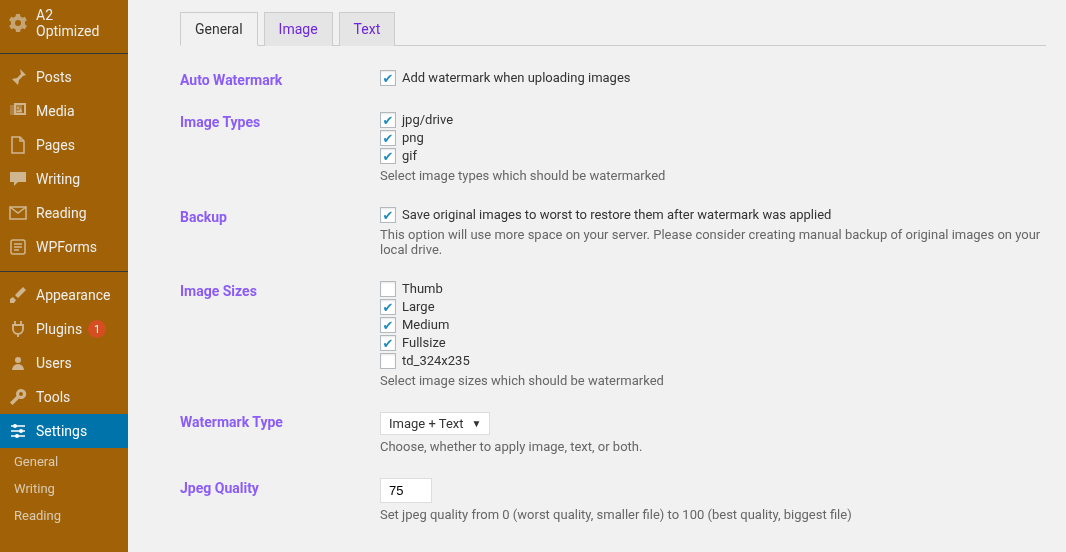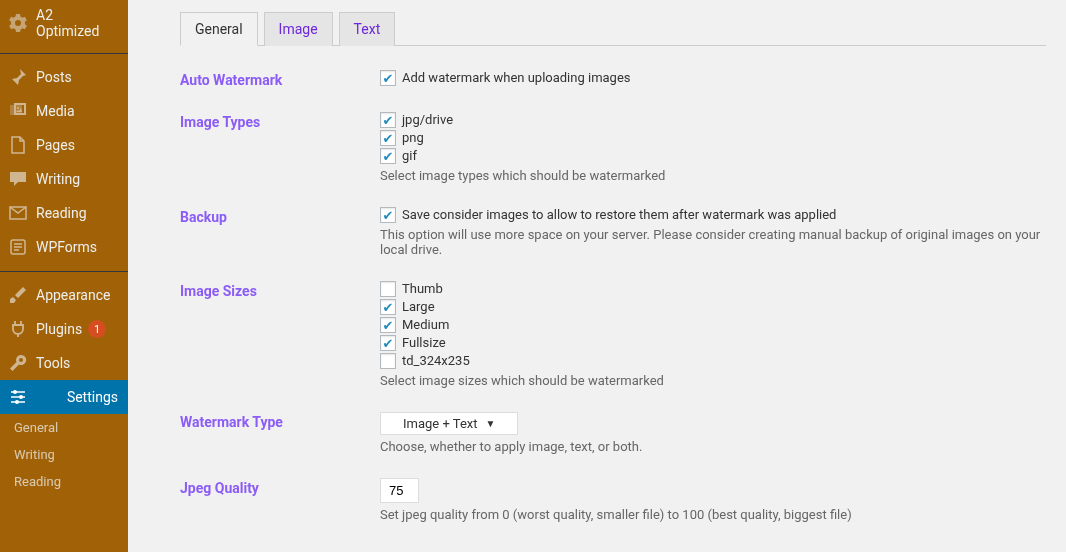--- a/index.html
+++ b/index.html
@@ -1,39 +1,39 @@
 <!DOCTYPE html>
 <html><head>
 <meta charset="utf-8">
 <style>
 * { box-sizing: border-box; margin: 0; padding: 0; }
 body { font-family: -apple-system, BlinkMacSystemFont, "Segoe UI", Roboto, sans-serif; font-size: 13px; color: #333; background: #f1f1f1; width: 1066px; height: 552px; overflow: hidden; position: relative; }
 .sidebar { width: 128px; background: #a16207; height: 552px; float: left; color: #eee; position: relative; }
 .sidebar-item { display: flex; align-items: center; padding: 7px 10px 7px 8px; color: #eee; font-size: 14px; cursor: pointer; position: relative; }
 .sidebar-item .icon { width: 20px; height: 20px; margin-right: 8px; display: inline-flex; align-items: center; justify-content: center; opacity: 0.6; }
-.sidebar-item.active { background: #0073aa; color: #fff; justify-content: space-between; }
+.sidebar-item.active { background: #0073aa; color: #fff; }
 .sidebar-item.active .icon { opacity: 1; }
 .sidebar-item.active::after { content: ''; position: absolute; right: -8px; top: 50%; margin-top: -8px; border: 8px solid transparent; border-right-color: #f1f1f1; }
 .sidebar-sep { height: 5px; border-bottom: 1px solid #32373c; margin: 3px 0 6px; }
 .sidebar-sub { padding: 6px 10px 6px 14px; color: rgba(240,245,250,.7); font-size: 13px; cursor: pointer; }
 .badge { display: inline-flex; align-items: center; justify-content: center; min-width: 18px; height: 18px; border-radius: 9px; background: #d54e21; color: #fff; font-size: 11px; margin-left: 6px; padding: 0 5px; }
 .content { margin-left: 160px; padding: 0 20px 20px 20px; }
 .tabs { display: flex; gap: 0; margin-top: 12px; border-bottom: 1px solid #ccc; }
 .tab { padding: 8px 14px; background: #e5e5e5; border: 1px solid #ccc; border-bottom: none; margin-right: 6px; margin-bottom: -1px; color: #6d28d9; cursor: pointer; font-size: 14px; }
 .tab.active { background: #f1f1f1; border-bottom: 1px solid #f1f1f1; color: #333; }
 .form-row { display: flex; margin-top: 24px; }
 .form-label { width: 200px; font-weight: bold; color: #8b5cf6; font-size: 14px; padding-top: 2px; }
 .form-field { flex: 1; }
 .checkbox-row { display: flex; align-items: flex-start; margin-bottom: 2px; }
 .checkbox { width: 16px; height: 16px; border: 1px solid #b4b9be; background: #fff; margin-right: 6px; display: inline-flex; align-items: center; justify-content: center; box-shadow: inset 0 1px 2px rgba(0,0,0,.1); cursor: pointer; }
 .checkbox.checked::before { content: '✔'; color: #1e8cbe; font-size: 13px; line-height: 1; }
 .desc { color: #666; margin-top: 4px; font-size: 13px; }
-.select { display: inline-flex; align-items: center; border: 1px solid #ddd; background: #fff; padding: 3px 22px; font-size: 13px; cursor: pointer; }
+.select { display: inline-flex; align-items: center; border: 1px solid #ddd; background: #fff; padding: 3px 8px; font-size: 13px; cursor: pointer; }
 .select .caret { margin-left: 8px; font-size: 10px; }
-.text-input { border: 1px solid #ddd; background: #fff; padding: 4px 8px; width: 39px; font-size: 13px; }
+.text-input { border: 1px solid #ddd; background: #fff; padding: 4px 8px; width: 52px; font-size: 13px; }
 svg { width: 20px; height: 20px; }
 .arrow-overlay { position: absolute; pointer-events: none; z-index: 10; }
 </style>
 </head>
 <body>
 
 <div class="sidebar" id="sidebar">
     <div class="sidebar-item">
       <span class="icon">
         <svg viewBox="0 0 20 20" fill="currentColor">
@@ -110,20 +110,29 @@
         <svg viewBox="0 0 20 20" fill="currentColor">
           <path d="M7 2v4M13 2v4M5 6h10v4a5 5 0 01-5 5 5 5 0 01-5-5zM10 15v3" fill="none" stroke="currentColor" stroke-width="1.8"></path>
         </svg>
       </span>
       <span>Plugins</span>
       <span class="badge">1</span>
     </div>
     <div class="sidebar-item">
       <span class="icon">
         <svg viewBox="0 0 20 20" fill="currentColor">
+          <circle cx="10" cy="7" r="3"></circle>
+          <path d="M4 17a6 6 0 0112 0z"></path>
+        </svg>
+      </span>
+      <span>Users</span>
+    </div>
+    <div class="sidebar-item">
+      <span class="icon">
+        <svg viewBox="0 0 20 20" fill="currentColor">
           <path d="M13 2a5 5 0 00-4.5 7L2 15.5 4.5 18l6.5-6.5A5 5 0 1013 2zm0 3a2 2 0 110 4 2 2 0 010-4z"></path>
         </svg>
       </span>
       <span>Tools</span>
     </div>
     <div class="sidebar-item active">
       <span class="icon">
         <svg viewBox="0 0 20 20" fill="currentColor">
           <path d="M3 5h14M3 10h14M3 15h14" stroke="currentColor" stroke-width="1.5"></path>
           <circle cx="7" cy="5" r="2"></circle>
@@ -172,21 +181,21 @@
         </div>
         <div class="desc">Select image types which should be watermarked</div>
       </div>
   </div>
 
   <div class="form-row">
     <div class="form-label">Backup</div>
     <div class="form-field">
       <div class="checkbox-row">
         <span class="checkbox checked"></span>
-        <span>Save consider images to allow to restore them after watermark was applied</span>
+        <span>Save original images to worst to restore them after watermark was applied</span>
       </div>
       <div class="desc">This option will use more space on your server. Please consider creating manual backup of original images on your local drive.</div>
     </div>
   </div>
 
   <div class="form-row">
     <div class="form-label">Image Sizes</div>
     <div class="form-field" id="image-sizes-field">
         <div class="checkbox-row">
           <span class="checkbox"></span>

